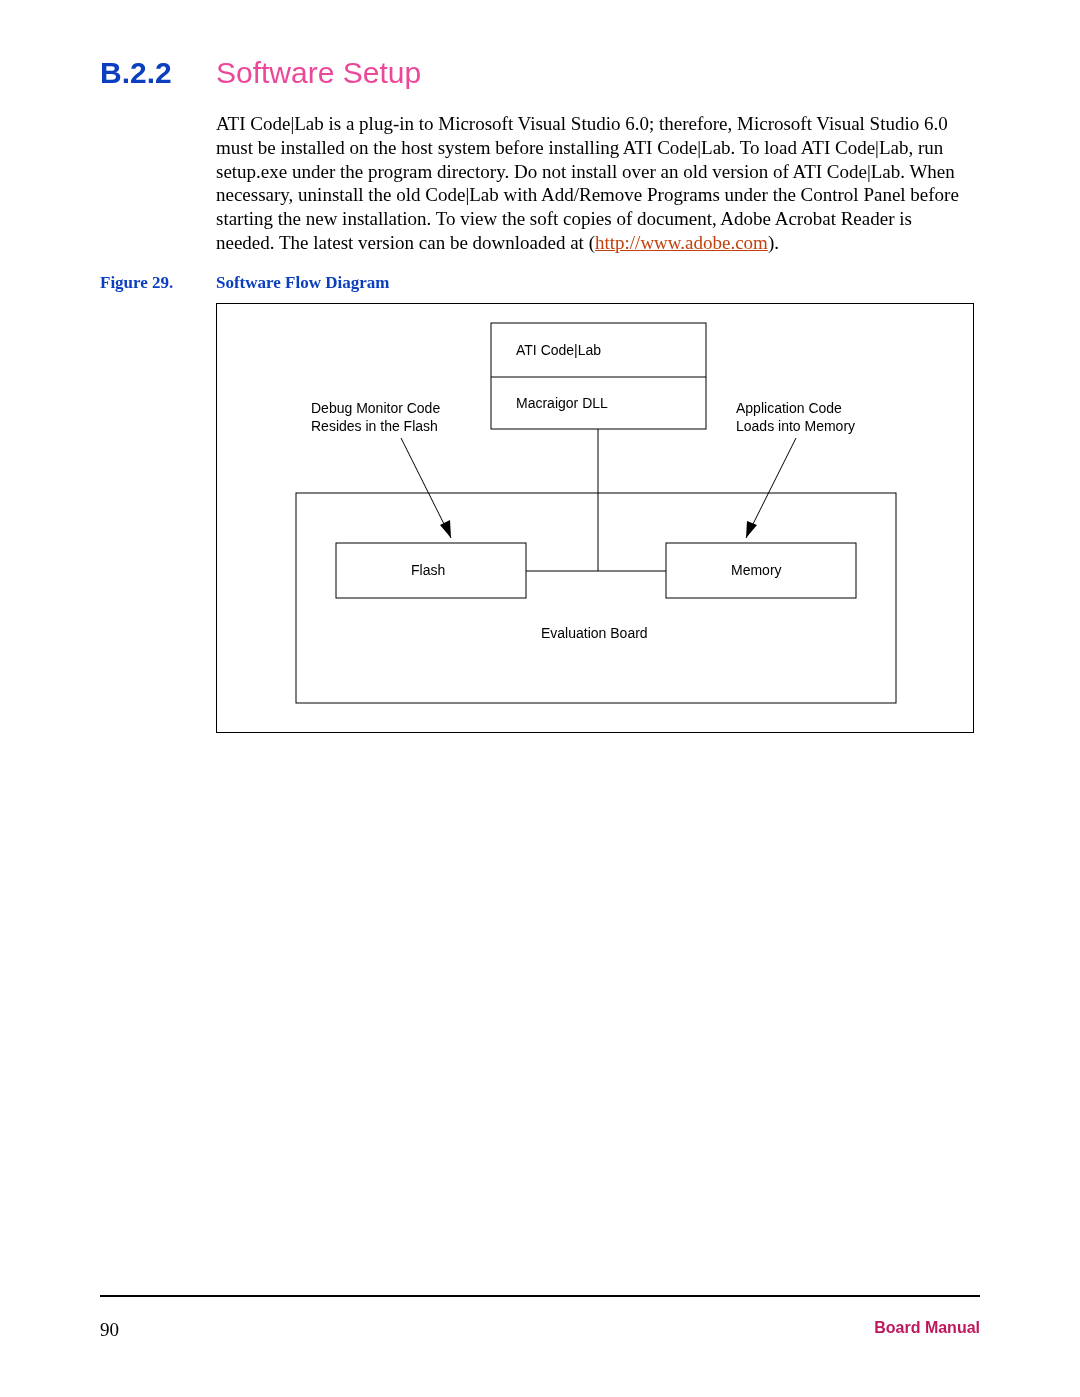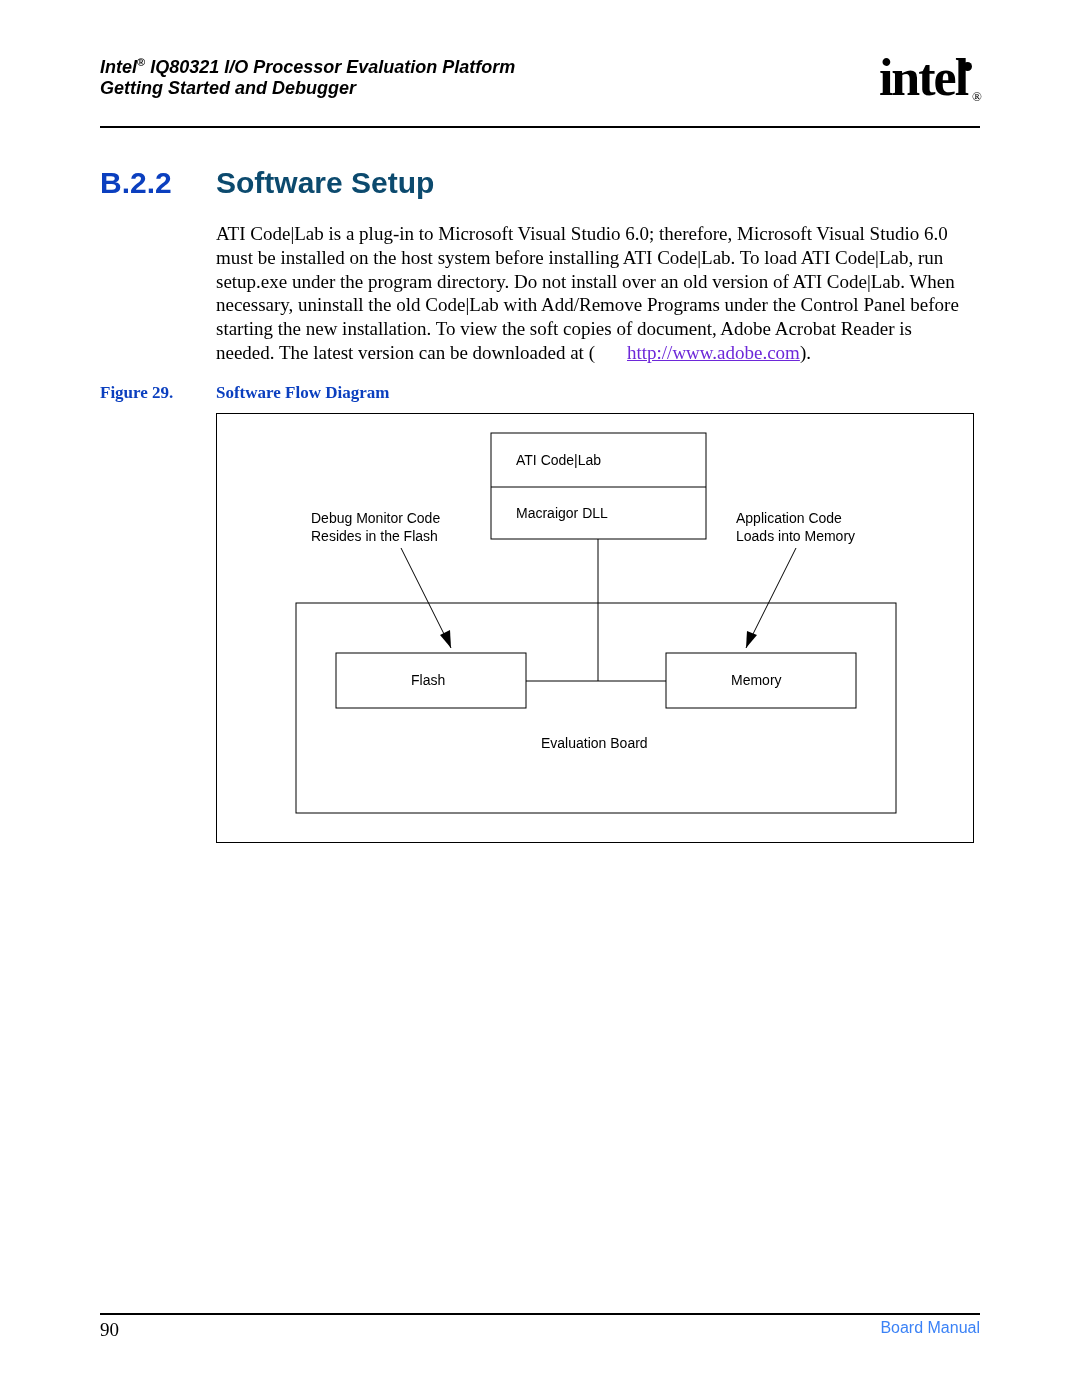--- a/index.html
+++ b/index.html
@@ -64,34 +64,34 @@
     display:inline-block;
     color:#0b3fbf;
     font-family:Liberation Sans, sans-serif;
     font-weight:700;
     font-size:30px;
     width:116px;
     vertical-align:baseline;
   }
   .section-title{
     display:inline-block;
-    color:#0c4a6e;
+    color:#ec4899;
     font-family:Arial,Helvetica,sans-serif;
-    font-weight:700;
+    font-weight:400;
     font-size:30px;
   }
   
   .body-text{
     margin-left:116px;
     margin-top:22px;
     font-size:19px;
     line-height:1.25;
     width:758px;
   }
-  .body-text a{color:#6d28d9;margin-left:32px;}
+  .body-text a{color:#c2410c;}
   
   .fig-cap{
     margin-top:18px;
     color:#0b3fbf;
     font-family:Liberation Serif, serif;
     font-weight:700;
     font-size:17px;
   }
   .fig-cap .fn{display:inline-block;width:116px;}
   
@@ -107,45 +107,36 @@
     font-size:14px;
     fill:#000;
   }
   
   .footer{
     position:absolute;
     left:100px;
     bottom:56px;
     width:880px;
     border-top:2px solid #000;
-    padding-top:4px;
+    padding-top:22px;
     font-family:Arial,Helvetica,sans-serif;
     font-size:16px;
   }
   .footer .pnum{font-family:"Times New Roman",serif;font-size:19px;}
   .footer .bm{
     float:right;
-    color:#3b82f6;
-    font-weight:400;
+    color:#be185d;
+    font-weight:700;
   }
 </style>
 </head>
 <body>
 
 <div class="page">
 
-  <div class="hdr">
-    <div class="title-line1">
-      <span>Intel</span><span class="reg">®</span><span> IQ80321 I/O Processor Evaluation Platform</span>
-    </div>
-    <div class="title-line2">Getting Started and Debugger</div>
-    <div class="logo">
-      <span>int<sub style="font-size:52px;vertical-align:0;">e</sub>l</span><span class="dot"></span><sub class="r">®</sub>
-    </div>
-  </div>
 
   <div>
     <span class="section-num">B.2.2</span><span class="section-title">Software Setup</span>
   </div>
 
   <div class="body-text">
     <span>ATI Code|Lab is a plug-in to Microsoft Visual Studio 6.0; therefore, Microsoft Visual Studio 6.0 must be installed on the host system before installing ATI Code|Lab. To load ATI Code|Lab, run setup.exe under the program directory. Do not install over an old version of ATI Code|Lab. When necessary, uninstall the old Code|Lab with Add/Remove Programs under the Control Panel before starting the new installation. To view the soft copies of document, Adobe Acrobat Reader is needed. The latest version can be downloaded at (</span><a href="#">http://www.adobe.com</a><span>).</span>
   </div>
 
   <div class="fig-cap">

